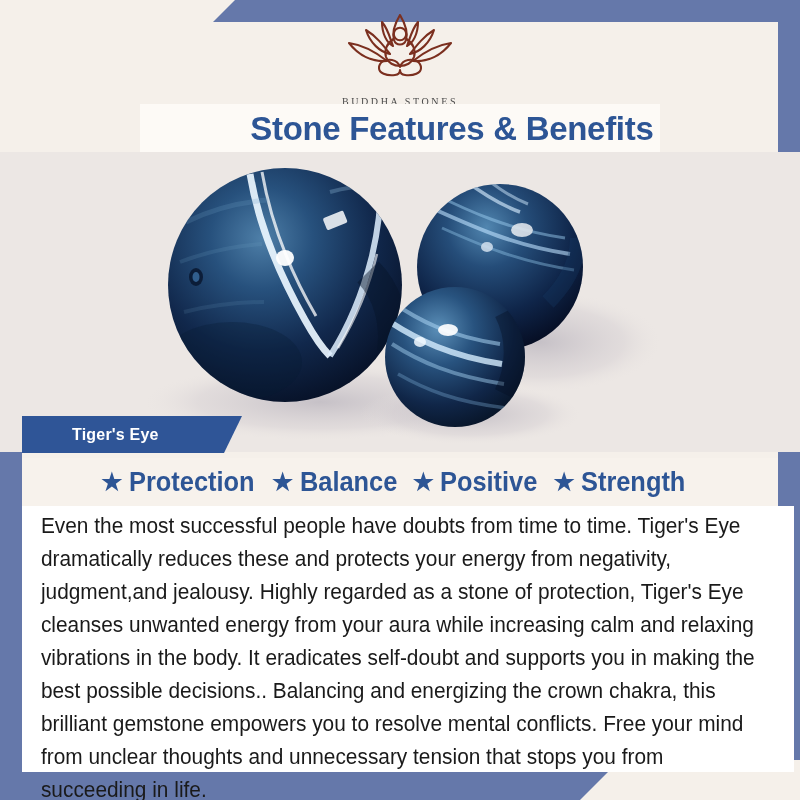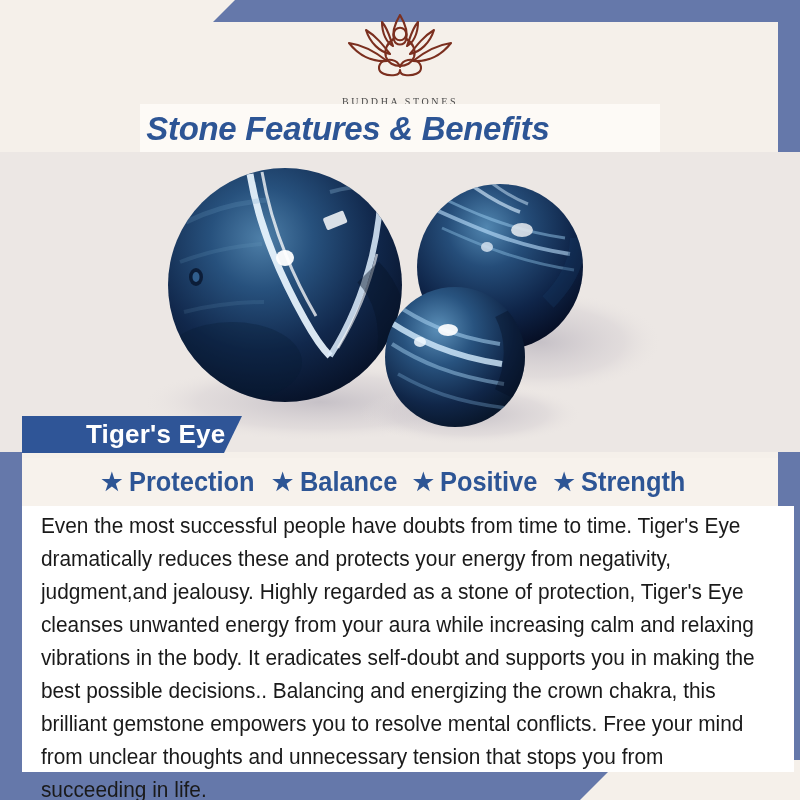--- a/index.html
+++ b/index.html
@@ -86,23 +86,22 @@
   
   .title-band {
     position: absolute;
     top: 104px;
     left: 140px;
     width: 520px;
     height: 48px;
     background: #fdfaf6;
     display: flex;
     align-items: center;
-    justify-content: flex-start;
+    justify-content: flex-end;
     z-index: 5;
-    font-style: italic;
   }
   .title-text {
     font-family: "Liberation Sans Narrow", "Liberation Sans", sans-serif;
     font-size: 34px;
     font-weight: bold;
     color: #2d5595;
     letter-spacing: -0.3px;
     transform: scaleX(0.97);
     white-space: nowrap;
   }
@@ -127,23 +126,23 @@
     width: 220px;
     height: 37px;
     background: #2f5597;
     clip-path: polygon(0 0, 100% 0, calc(100% - 18px) 100%, 0 100%);
     display: flex;
     align-items: center;
     z-index: 6;
   }
   .stone-banner-text {
     color: #ffffff;
-    font-size: 26px;
+    font-size: 16px;
     font-weight: bold;
-    padding-left: 64px;
+    padding-left: 50px;
     letter-spacing: 0.2px;
     white-space: nowrap;
   }
 
   
   .benefits {
     position: absolute;
     top: 458px;
     left: 22px;
     width: 756px;

